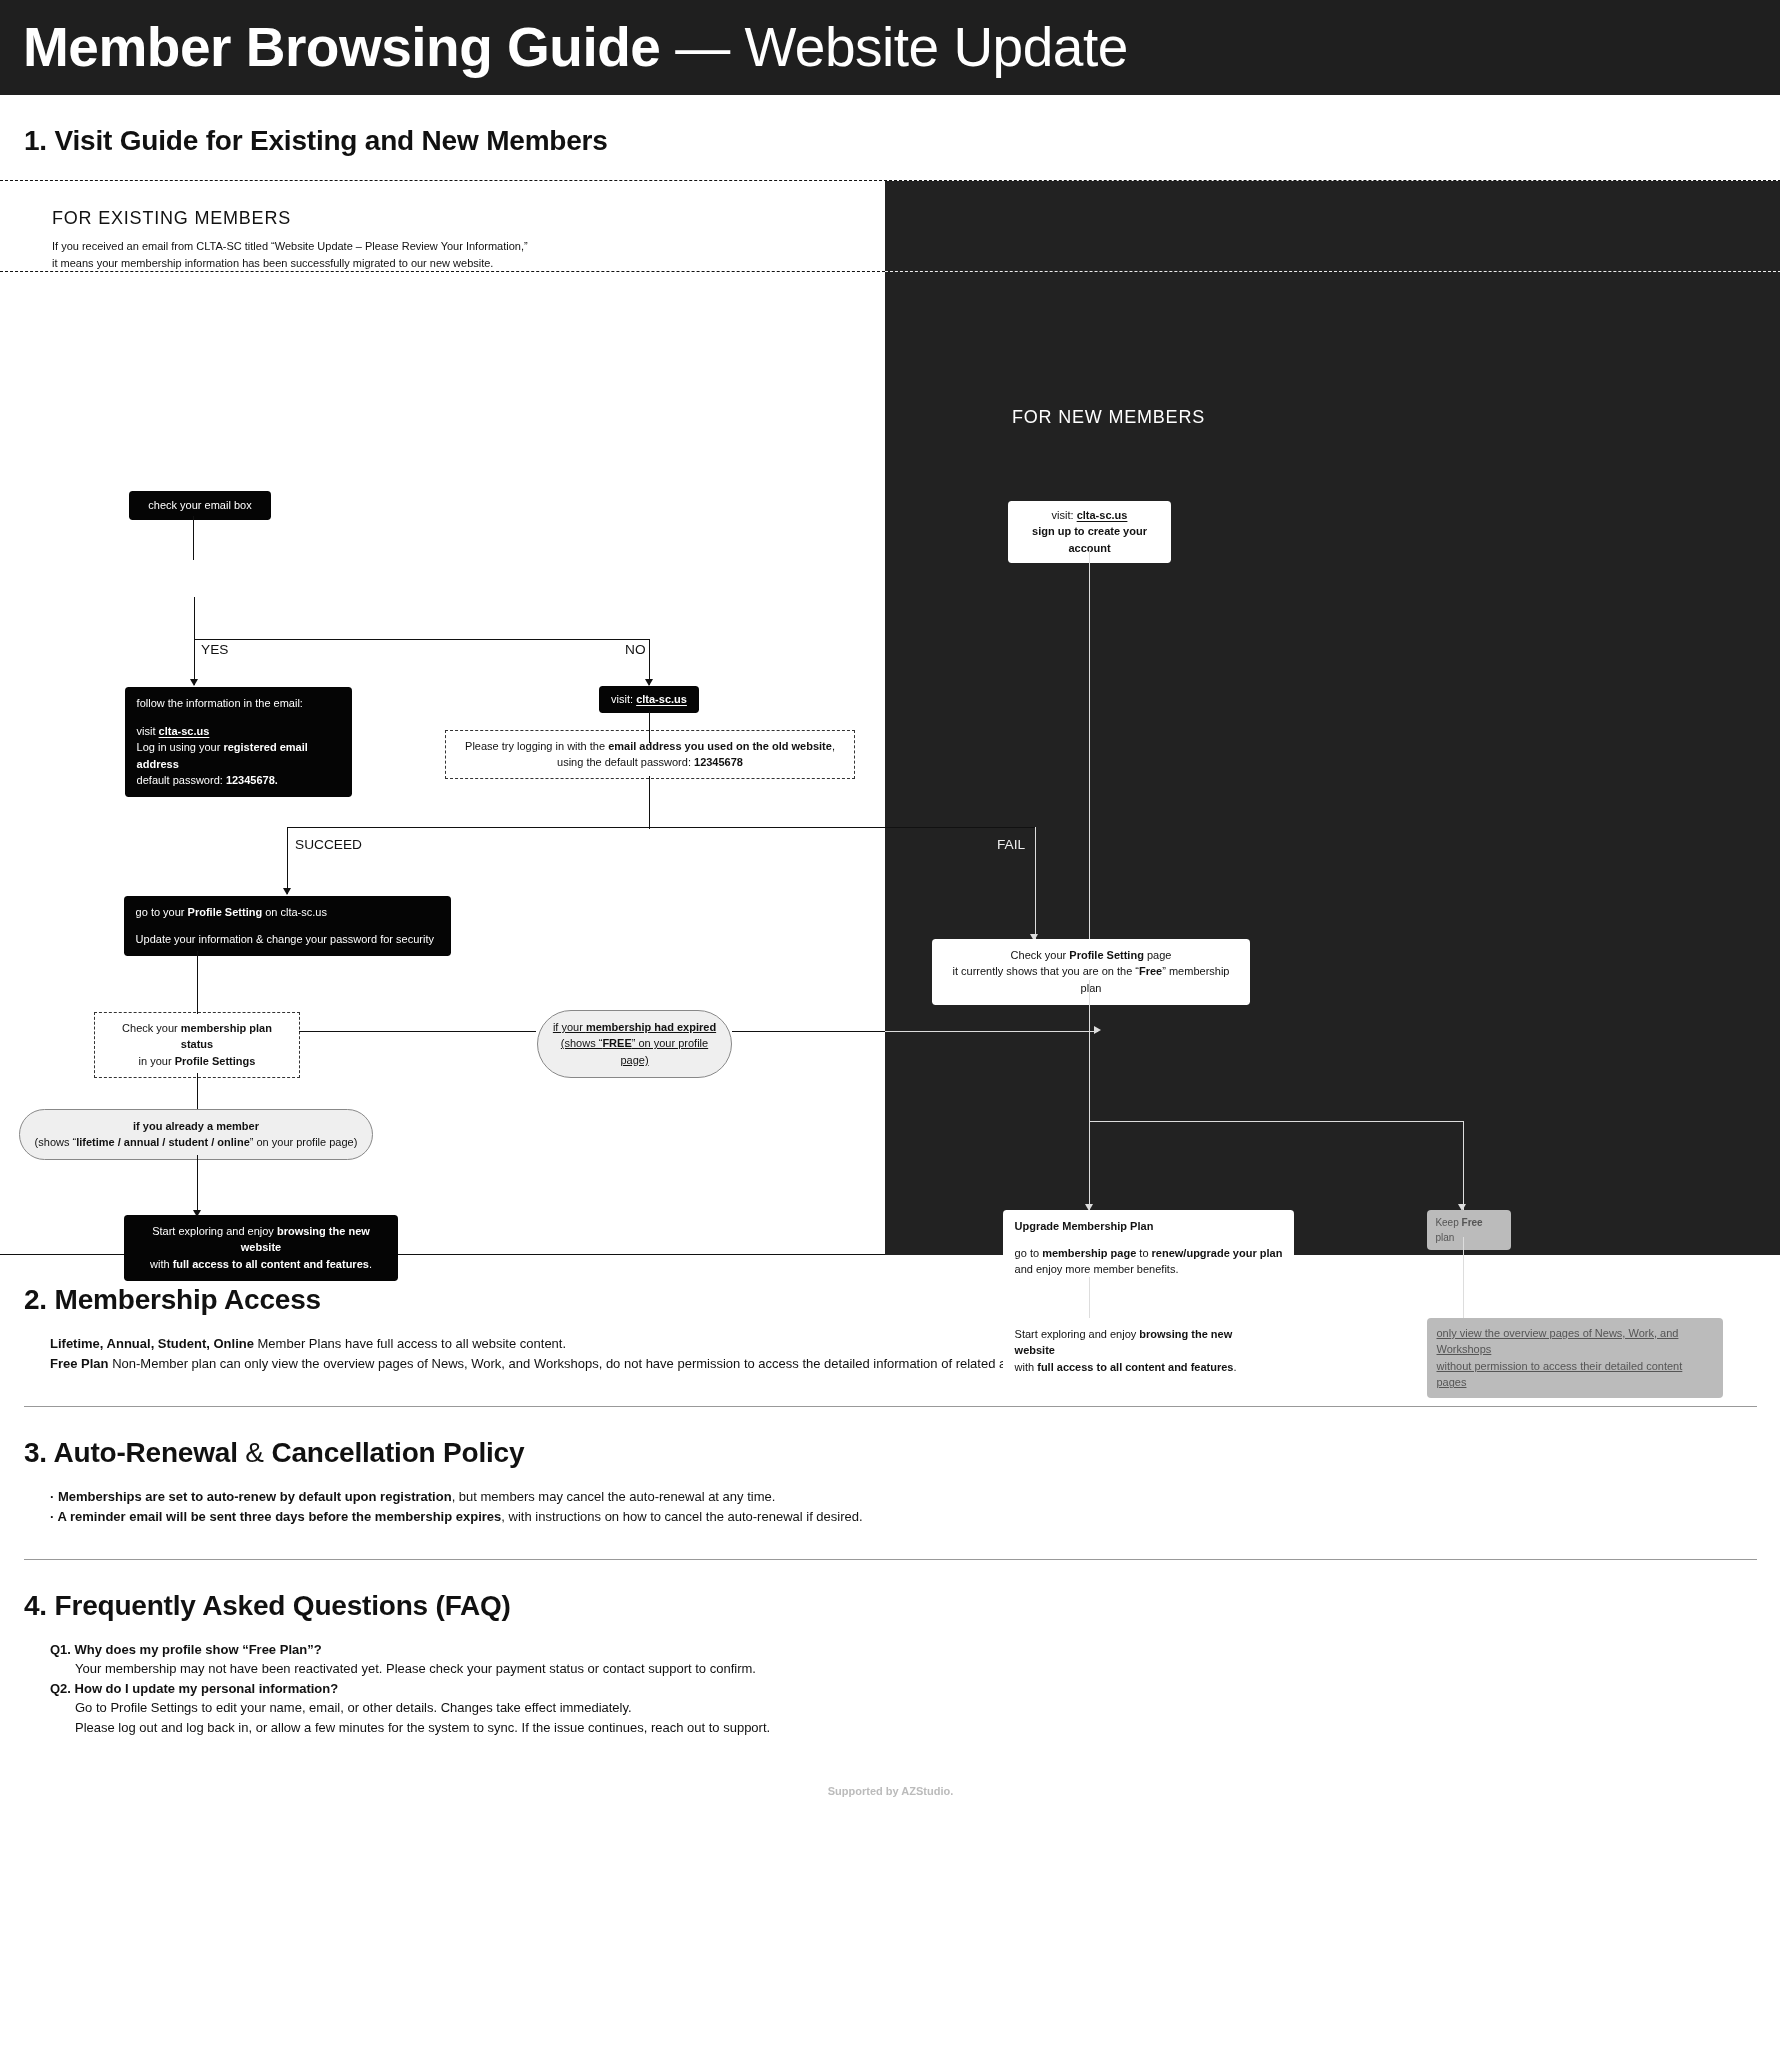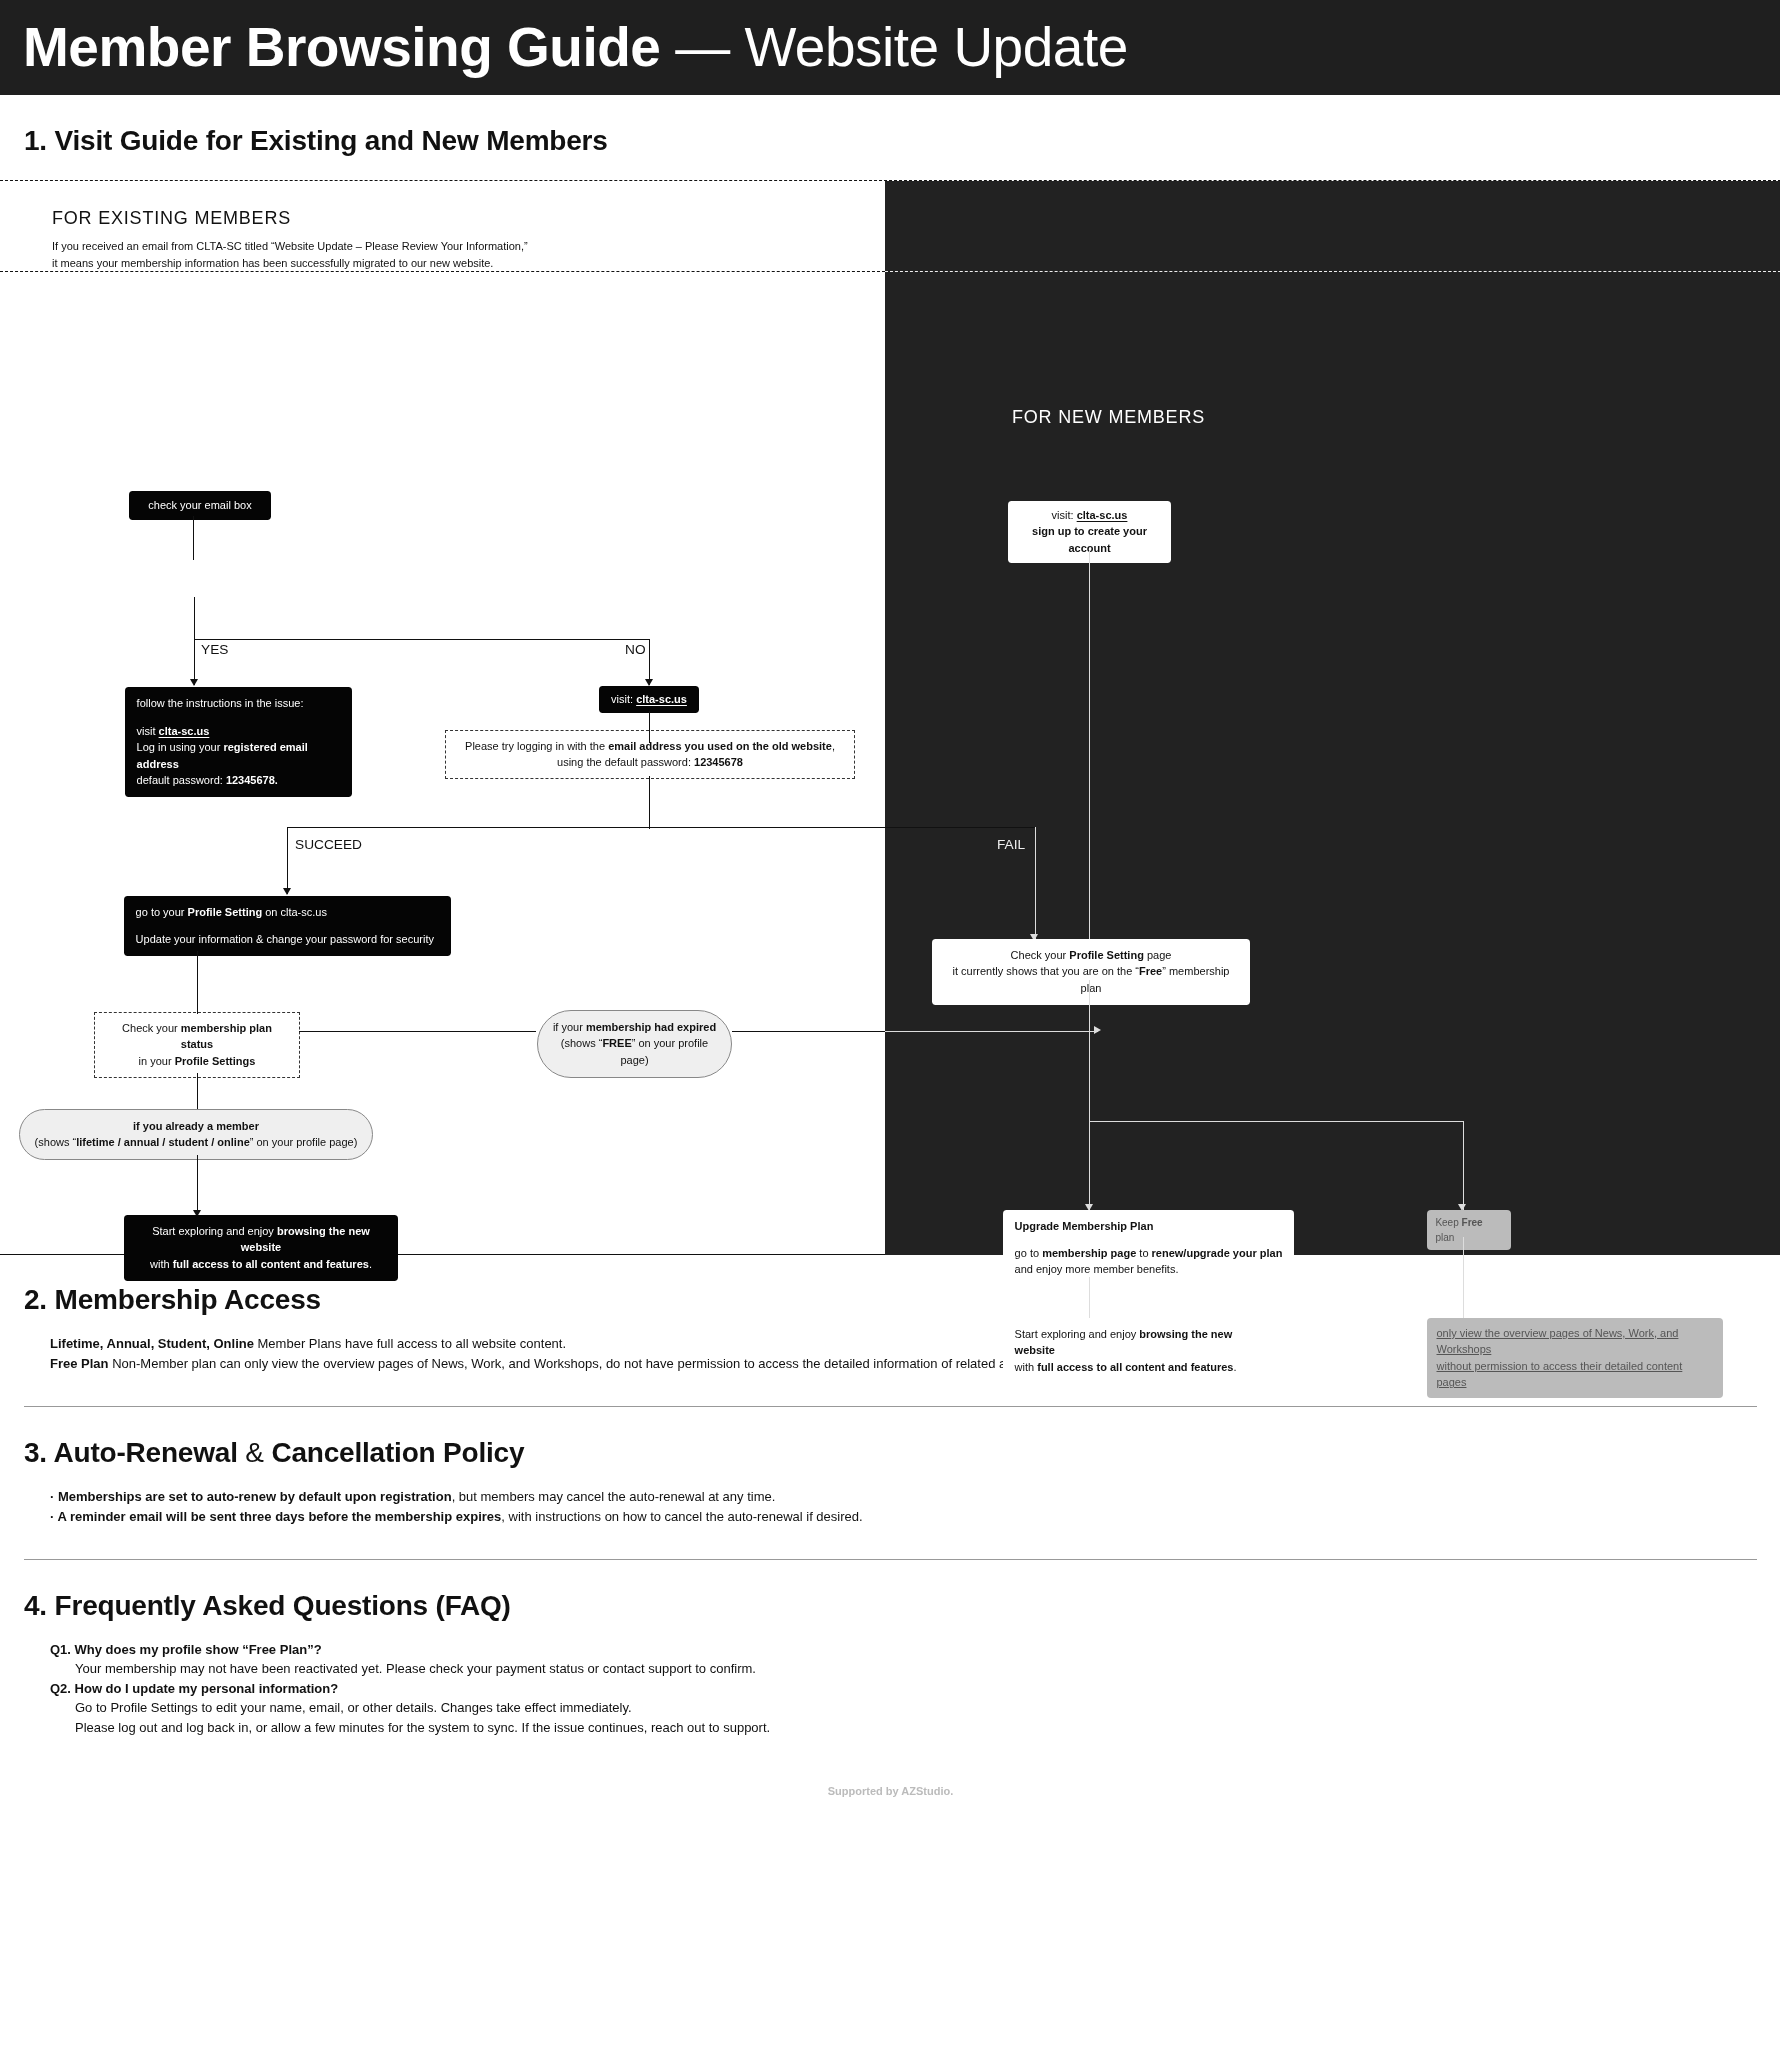--- a/index.html
+++ b/index.html
@@ -107,21 +107,21 @@
   <div class="ln hl" style="left:194px;top:458px;width:456px;"></div>
   <div class="ln vl" style="left:194px;top:458px;height:46px;"></div>
   <div class="arw" style="left:190px;top:498px;"></div>
   <div class="lbl" style="left:201px;top:461px;">YES</div>
 
   <div class="ln vl" style="left:649px;top:458px;height:46px;"></div>
   <div class="arw" style="left:645px;top:498px;"></div>
   <div class="lbl" style="left:625px;top:461px;">NO</div>
 
   <div class="node n-black" style="left:125px;top:506px;width:227px;">
-    <div>follow the instructions in the issue:</div>
+    <div>follow the information in the email:</div>
     <div style="height:11.6px;"></div>
     <div><span>visit </span><span class="ul">clta-sc.us</span></div>
     <div><span>Log in using your </span><b>registered email address</b></div>
     <div><span>default password: </span><b>12345678.</b></div>
   </div>
 
   <div class="node n-black n-center" style="left:599px;top:505px;width:100px;padding:5.3px 8.4px;">
     <span>visit: </span><span class="ul">clta-sc.us</span>
   </div>
   <div class="ln vl" style="left:649px;top:530px;height:32px;"></div>
@@ -147,21 +147,21 @@
     <div>Update your information &amp; change your password for security</div>
   </div>
   <div class="ln vl" style="left:197px;top:770px;height:63px;"></div>
 
   <div class="node n-dash" style="left:94px;top:831px;width:206px;">
     <div><span>Check your </span><b>membership plan status</b></div>
     <div><span>in your </span><b>Profile Settings</b></div>
   </div>
 
   <div class="ln hl" style="left:299px;top:850px;width:237px;"></div>
-  <div class="node n-pill" style="left:537px;top:829px;width:195px;">
+  <div class="node n-pill" style="left:537px;top:829px;width:195px;text-decoration:underline;">
     <div><span>if your </span><b>membership had expired</b></div>
     <div><span>(shows “</span><b>FREE</b><span>” on your profile page)</span></div>
   </div>
   <div class="ln hl" style="left:732px;top:850px;width:154px;"></div>
   <div class="ln l hl" style="left:885px;top:850px;width:213px;"></div>
   <div class="arw-r l" style="left:1094px;top:845px;"></div>
 
   <div class="ln vl" style="left:197px;top:892px;height:47px;"></div>
   <div class="node n-pill" style="left:19px;top:928px;width:354px;">
     <div><b>if you already a member</b></div>

